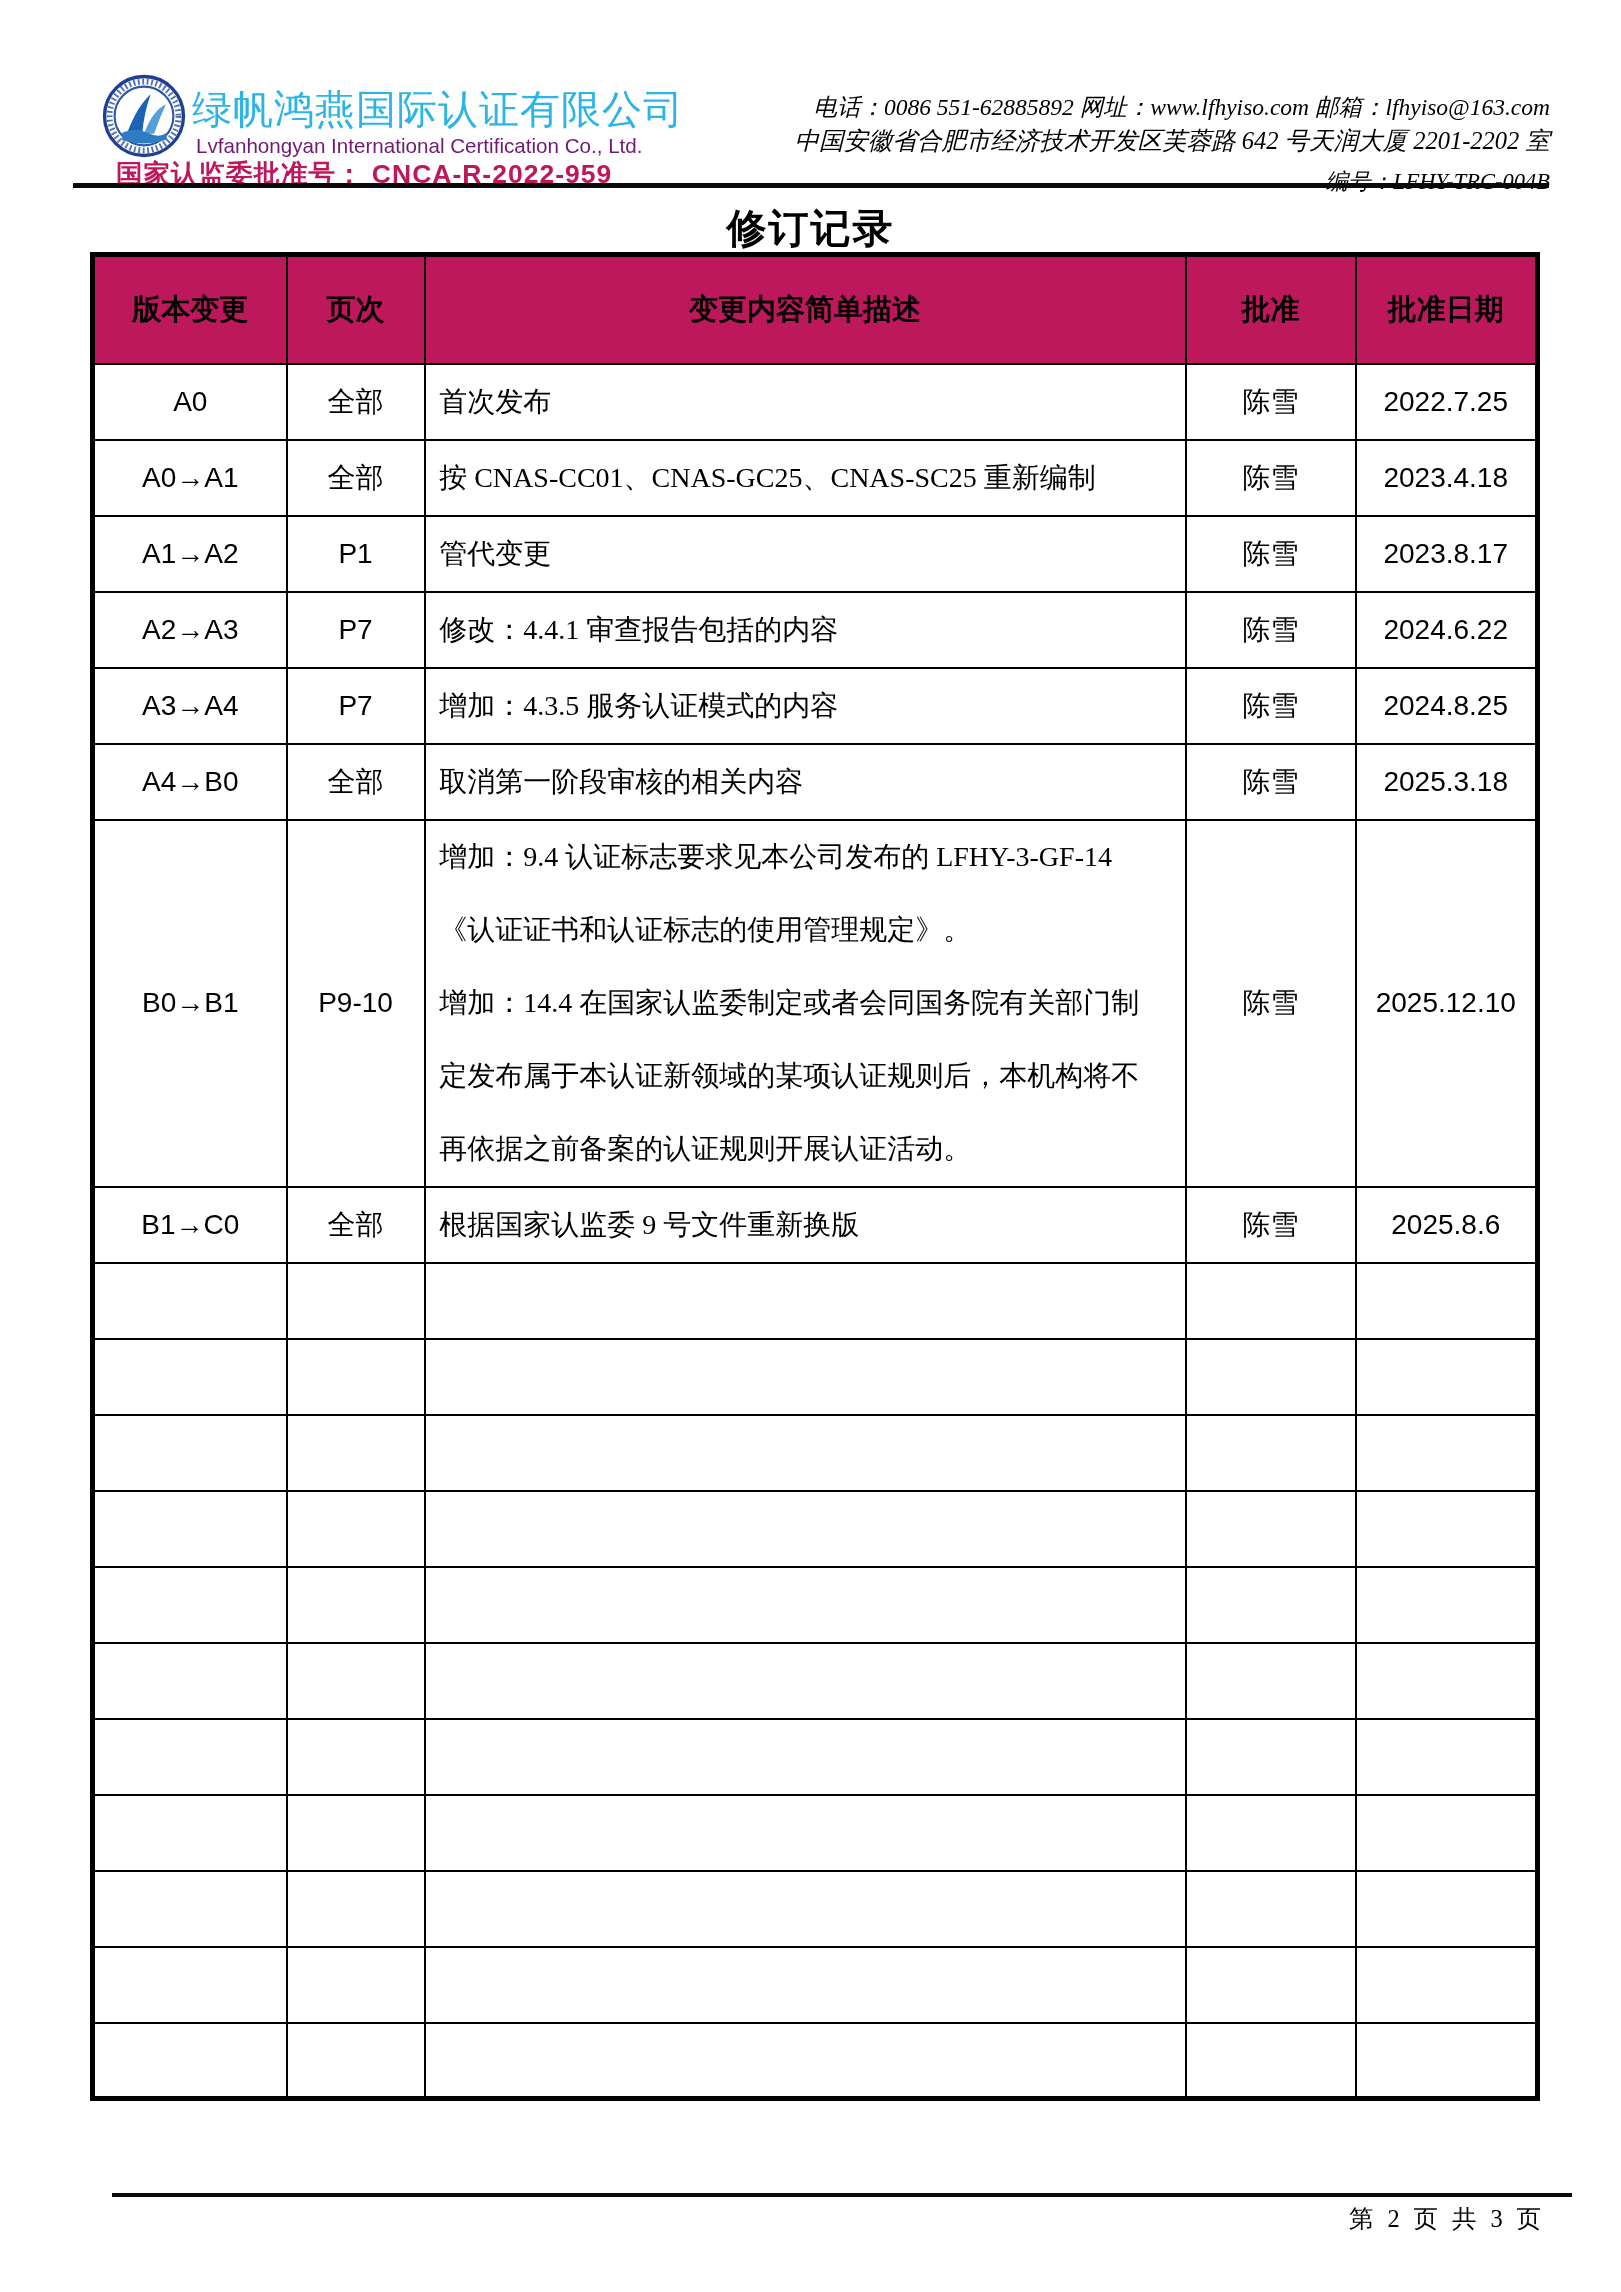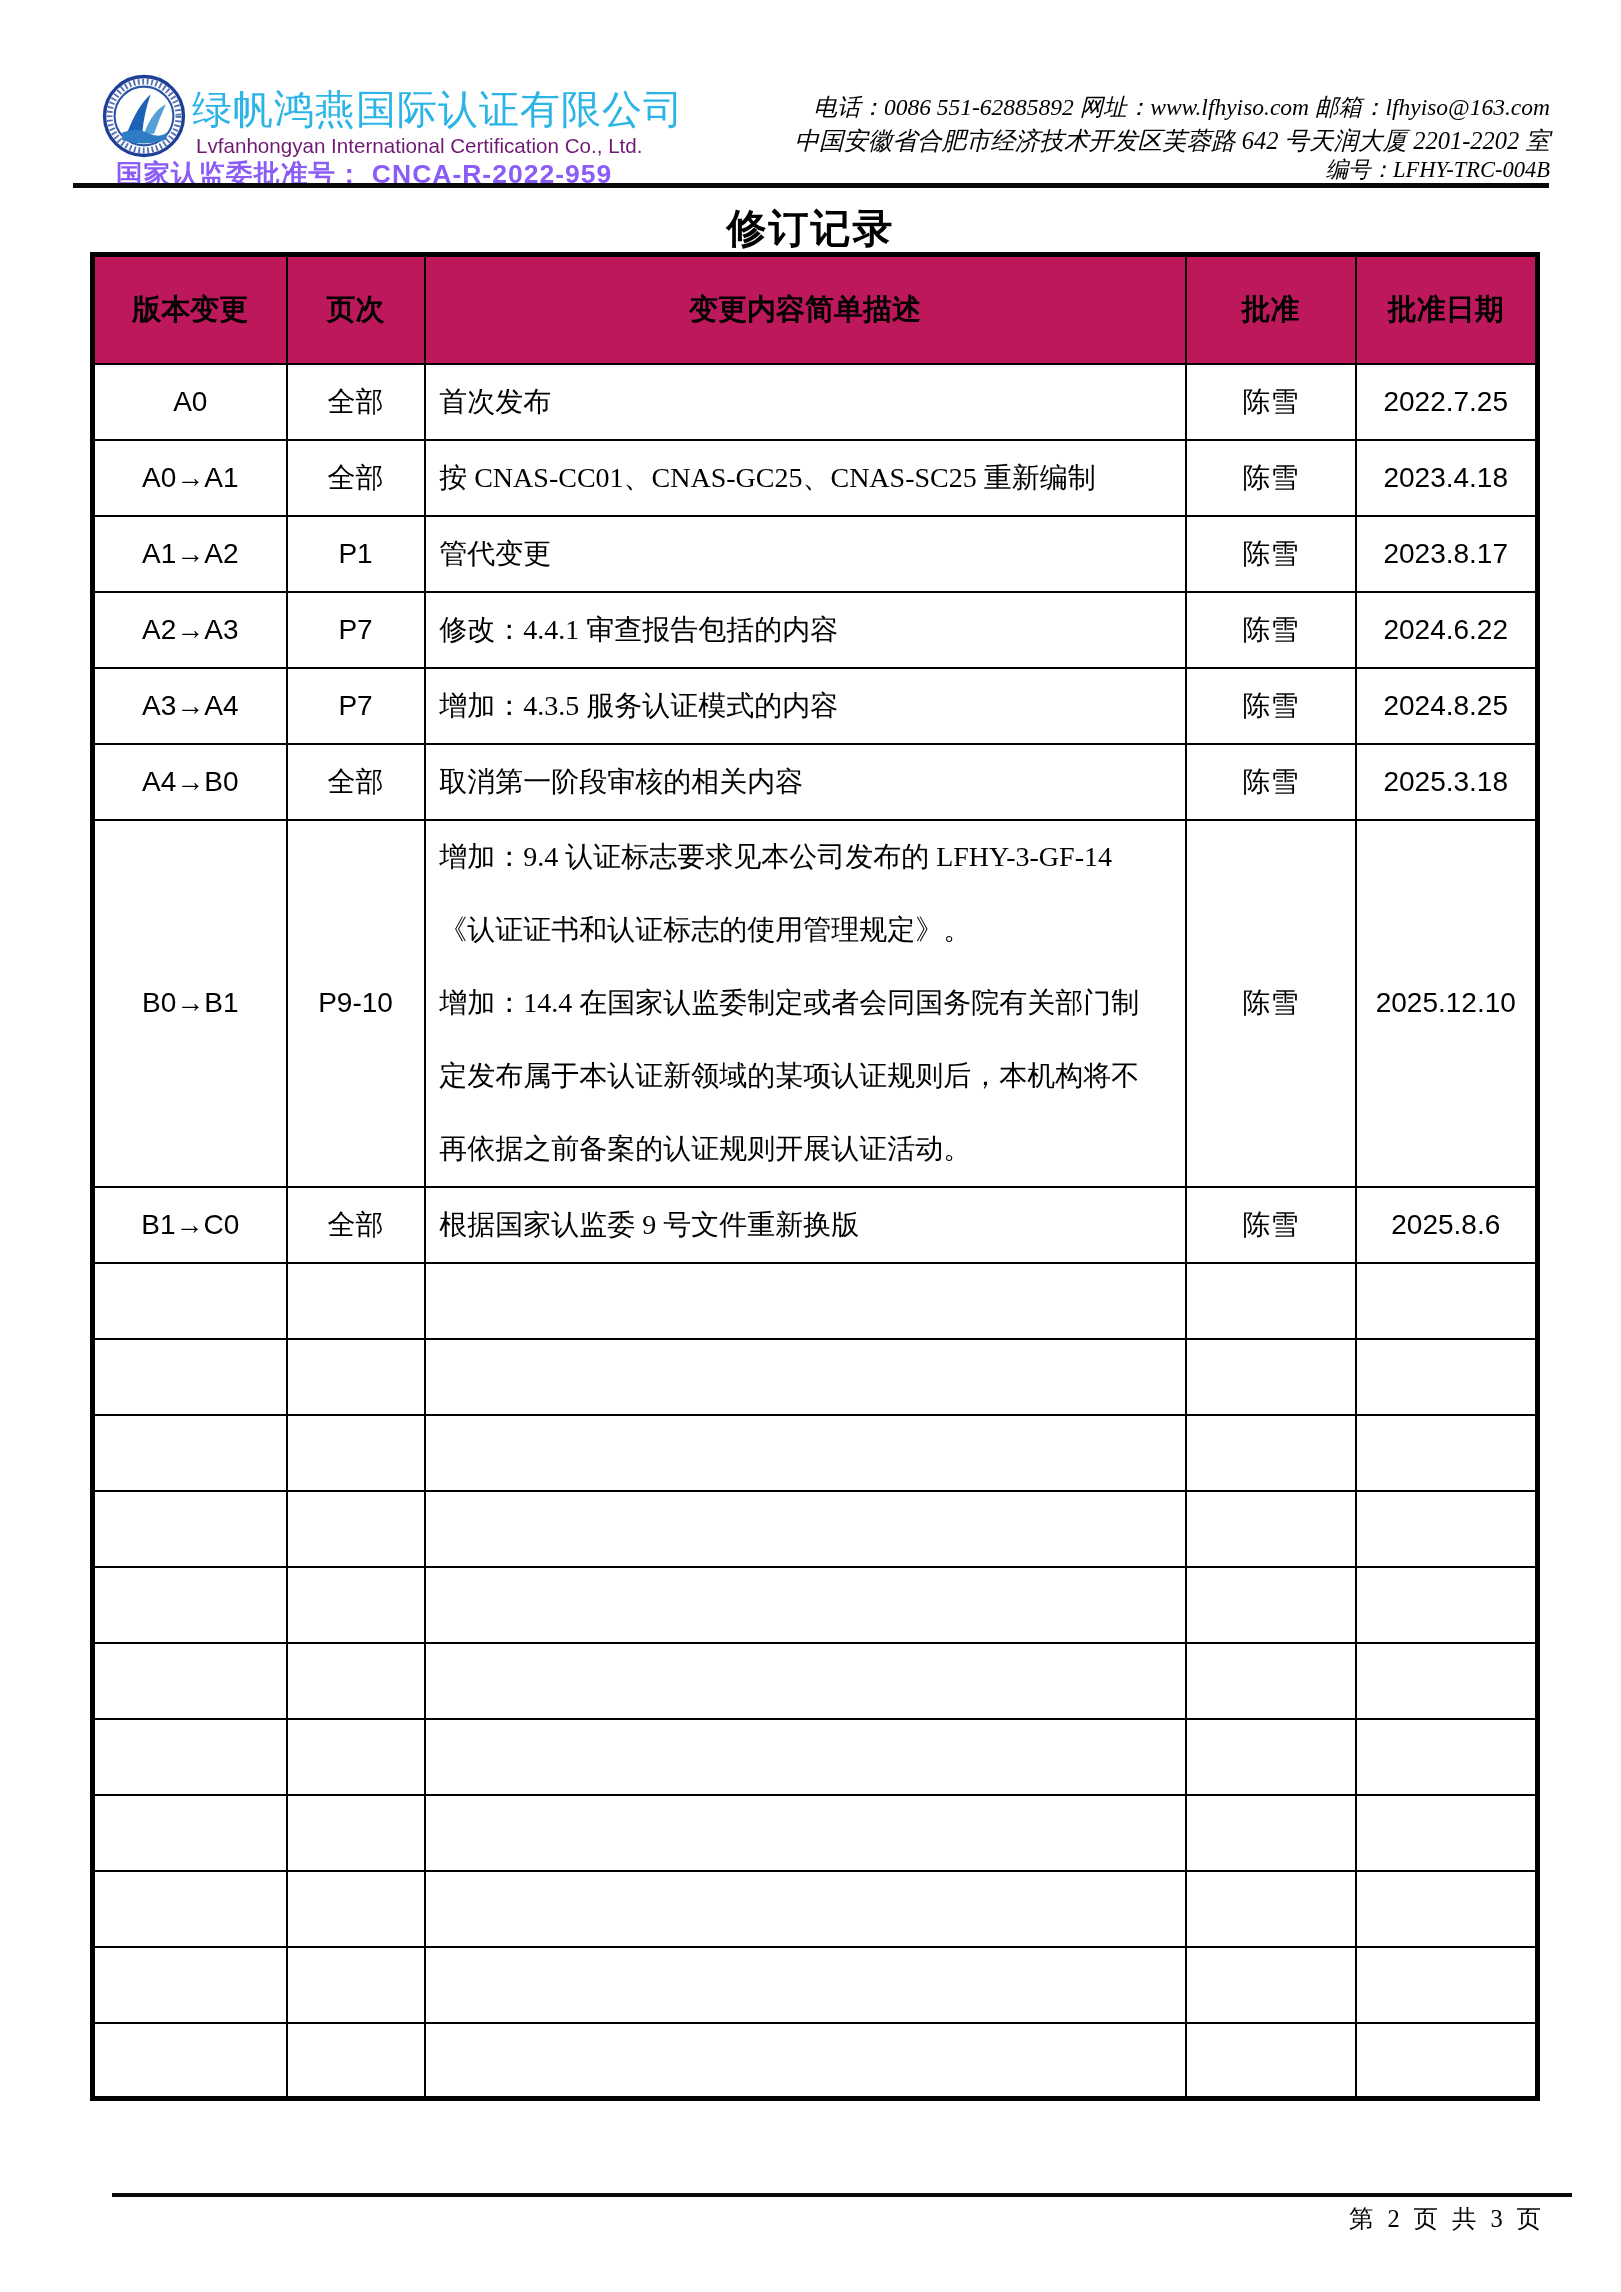--- a/index.html
+++ b/index.html
@@ -4,26 +4,26 @@
 <style>
   html,body{margin:0;padding:0;background:#fff;}
   .page{position:relative;width:1621px;height:2293px;background:#ffffff;overflow:hidden;
         font-family:"Liberation Sans","DejaVu Sans",sans-serif;color:#000;}
 
   
   .logo-svg{position:absolute;left:102px;top:69px;width:84px;height:94px;}
   .company-cn{position:absolute;left:192px;top:82px;font-size:40px;letter-spacing:1px;
               color:#2cb4e7;font-family:"Liberation Sans","DejaVu Sans",sans-serif;white-space:nowrap;}
   .company-en{position:absolute;left:196px;top:134px;font-size:20.6px;color:#701a75;white-space:nowrap;}
-  .approval{position:absolute;left:116px;top:156px;font-size:26.5px;color:#8b5cf6;
+  .approval{position:absolute;left:116px;top:156px;font-size:26.5px;color:#be185d;
             font-weight:bold;letter-spacing:1px;white-space:nowrap;}
   .contact{position:absolute;right:71px;top:96px;text-align:right;
            font-family:"Liberation Serif","DejaVu Serif",serif;line-height:1;font-style:italic;}
   .contact .c1{font-size:23.5px;margin-bottom:9.8px;}
-  .contact .c2{font-size:24.5px;margin-bottom:5px;}
+  .contact .c2{font-size:24.5px;margin-bottom:17px;}
   .contact .c3{font-size:22.5px;}
   .header-rule{position:absolute;left:73px;top:183px;width:1476px;height:4.9px;background:#0a0a0a;}
 
   
   .doc-title{position:absolute;left:0;top:201px;width:1621px;text-align:center;
              font-family:"Liberation Serif","DejaVu Serif",serif;
              font-size:40px;font-weight:bold;letter-spacing:2px;}
 
   
   .rev-table{position:absolute;left:90px;top:252px;width:1445px;

